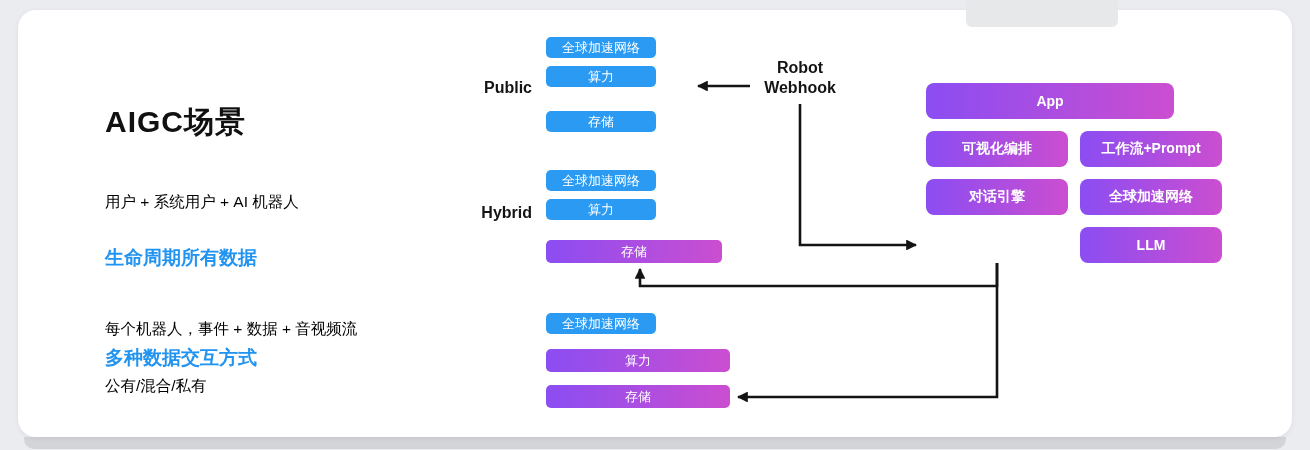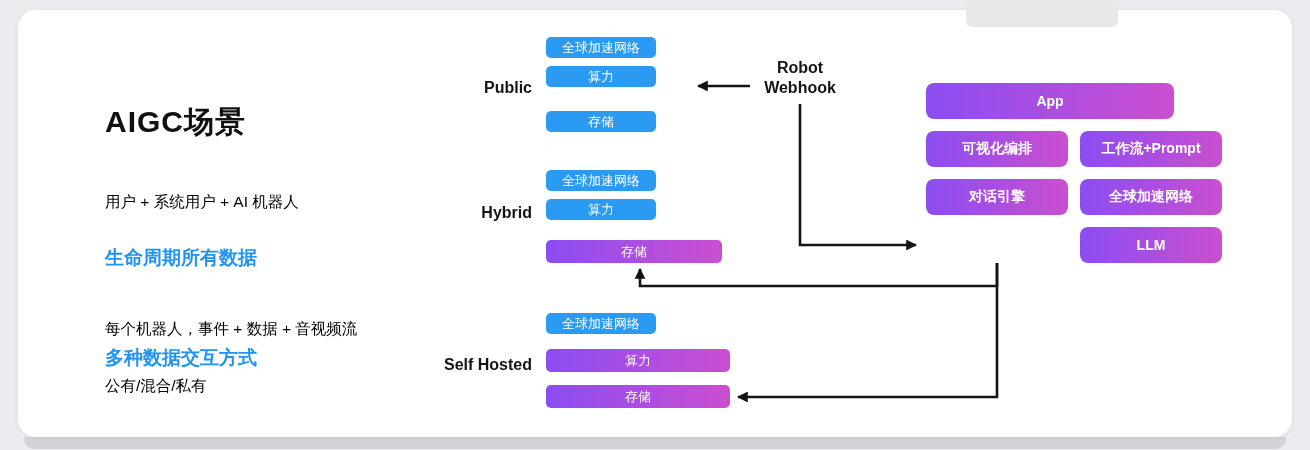--- a/index.html
+++ b/index.html
@@ -76,21 +76,20 @@
   <div class="stack-label" style="left:382px; top:79px;">Public</div>
   <div class="pill blue" style="left:546px; top:37px;">全球加速网络</div>
   <div class="pill blue" style="left:546px; top:66px;">算力</div>
   <div class="pill blue" style="left:546px; top:111px;">存储</div>
 
   <div class="stack-label" style="left:382px; top:204px;">Hybrid</div>
   <div class="pill blue" style="left:546px; top:170px;">全球加速网络</div>
   <div class="pill blue" style="left:546px; top:199px;">算力</div>
   <div class="pill purple" style="left:546px; top:240px; width:176px;">存储</div>
 
-  <div class="stack-label" style="left:382px; top:356px;">Self Hosted</div>
   <div class="pill blue" style="left:546px; top:313px;">全球加速网络</div>
   <div class="pill purple" style="left:546px; top:349px; width:184px;">算力</div>
   <div class="pill purple" style="left:546px; top:385px; width:184px;">存储</div>
 
   <div class="webhook">
     <div>Robot</div>
     <div>Webhook</div>
   </div>
 
   <div class="gcell" style="left:926px; top:83px; width:248px; height:36px;">App</div>

